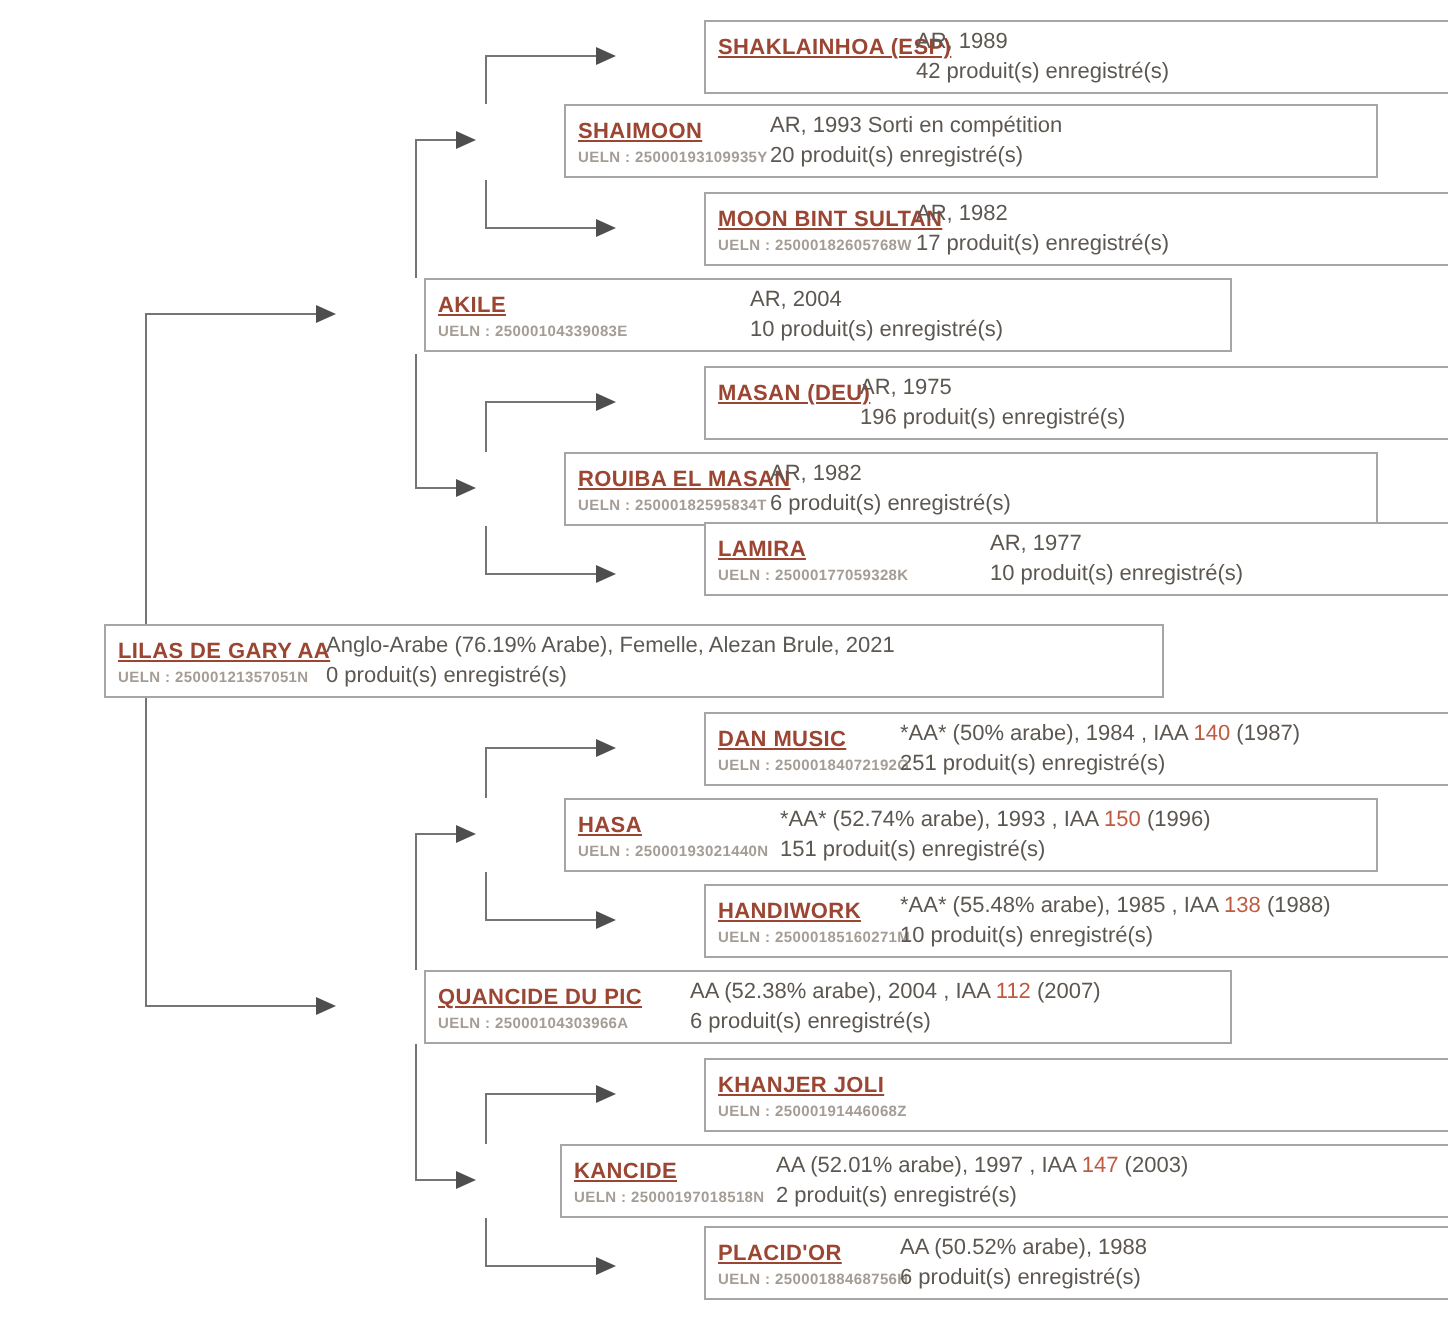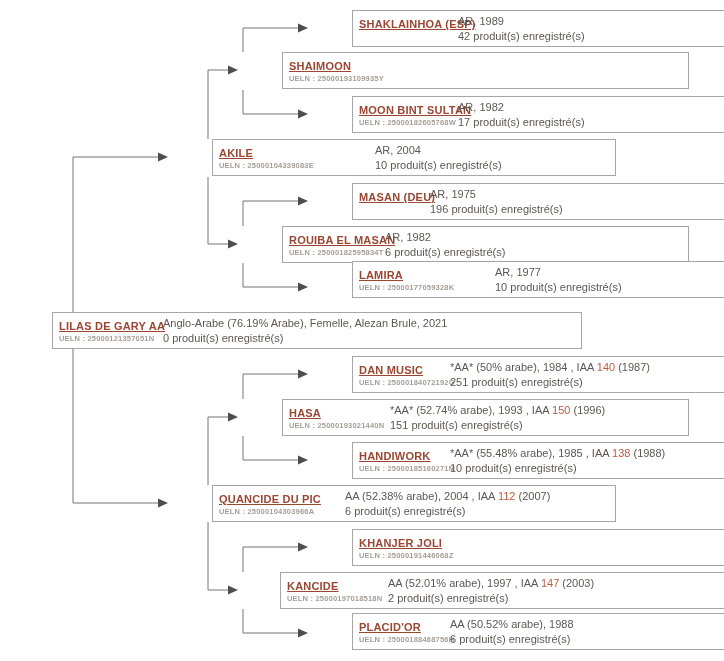--- a/index.html
+++ b/index.html
@@ -103,20 +103,24 @@
       <div class="desc"><span>AR, 1989</span><span class="iaa"></span><span></span></div>
       <div class="products">42 produit(s) enregistré(s)</div>
     </div>
   </div>
 
   <div class="node" style="left:238px;top:52px;width:407px">
     <div class="namecol" style="width:96px">
       <a class="hname">SHAIMOON</a>
       <div class="ueln"><span>UELN : </span><span>25000193109935Y</span></div>
     </div>
+    <div class="infocol">
+      <div class="desc"><span>AR, 1993 Sorti en compétition</span><span class="iaa"></span><span></span></div>
+      <div class="products">20 produit(s) enregistré(s)</div>
+    </div>
   </div>
 
   <div class="node" style="left:308px;top:96px;width:400px">
     <div class="namecol" style="width:99px">
       <a class="hname">MOON BINT SULTAN</a>
       <div class="ueln"><span>UELN : </span><span>25000182605768W</span></div>
     </div>
     <div class="infocol">
       <div class="desc"><span>AR, 1982</span><span class="iaa"></span><span></span></div>
       <div class="products">17 produit(s) enregistré(s)</div>

